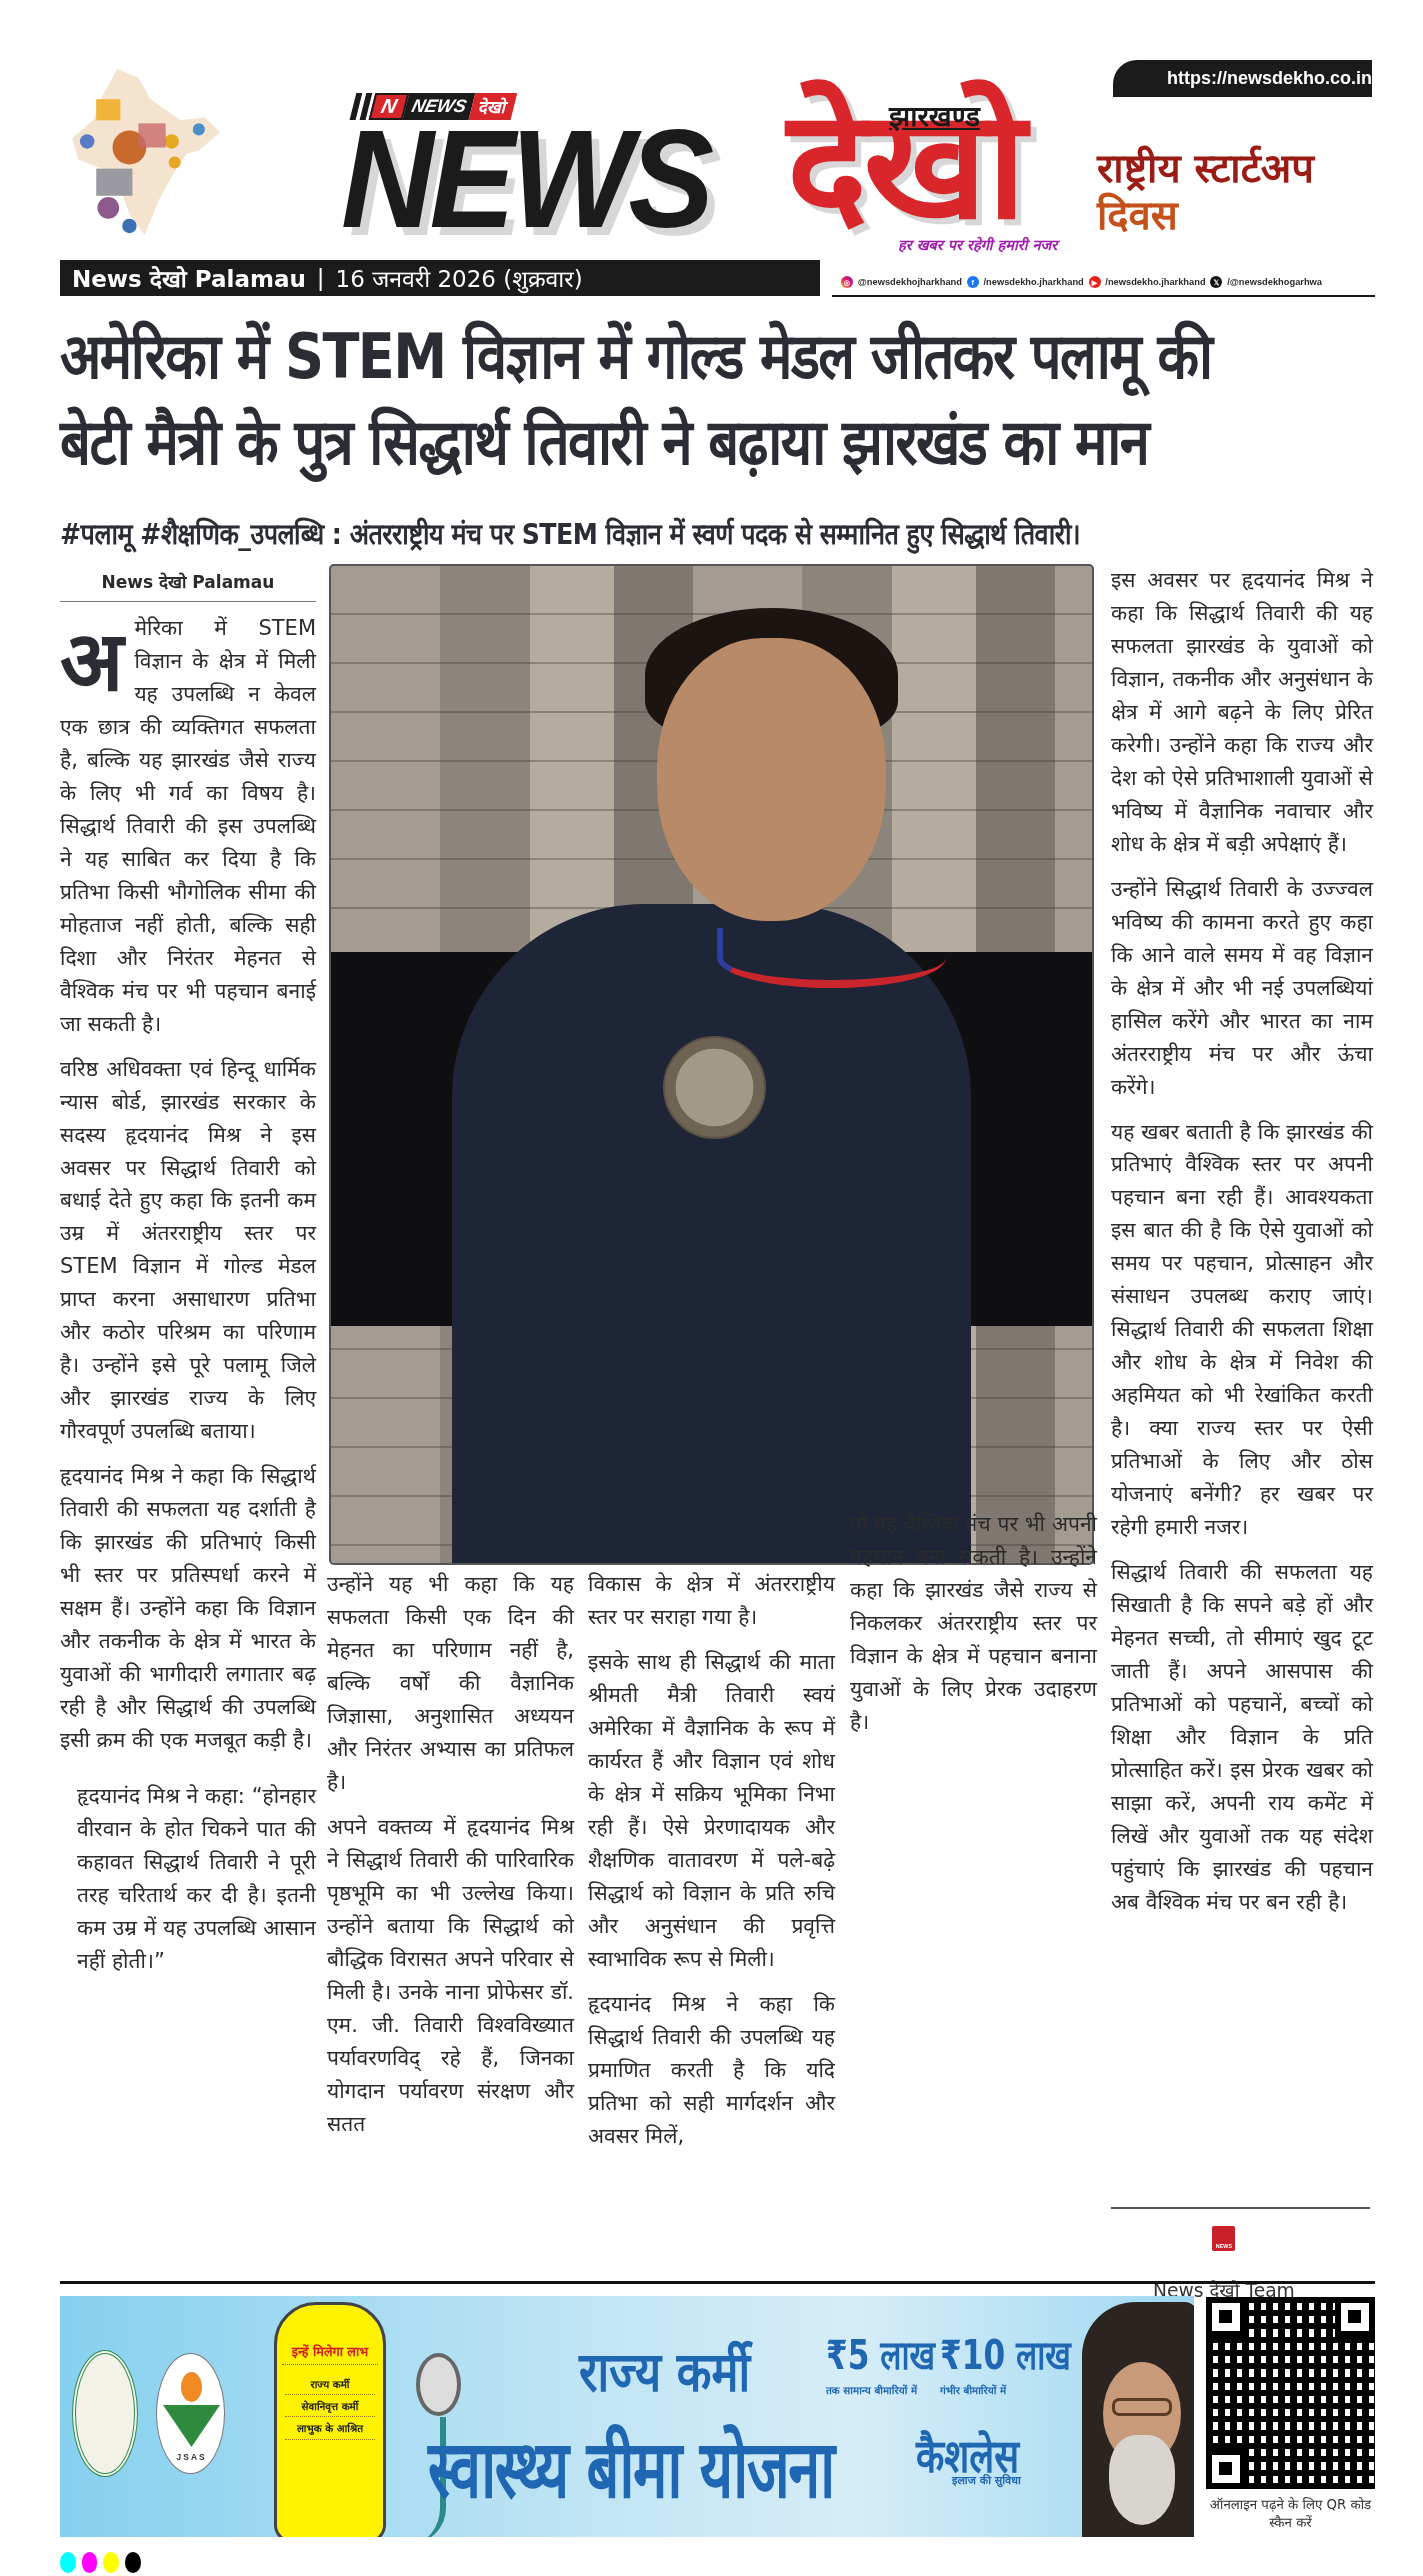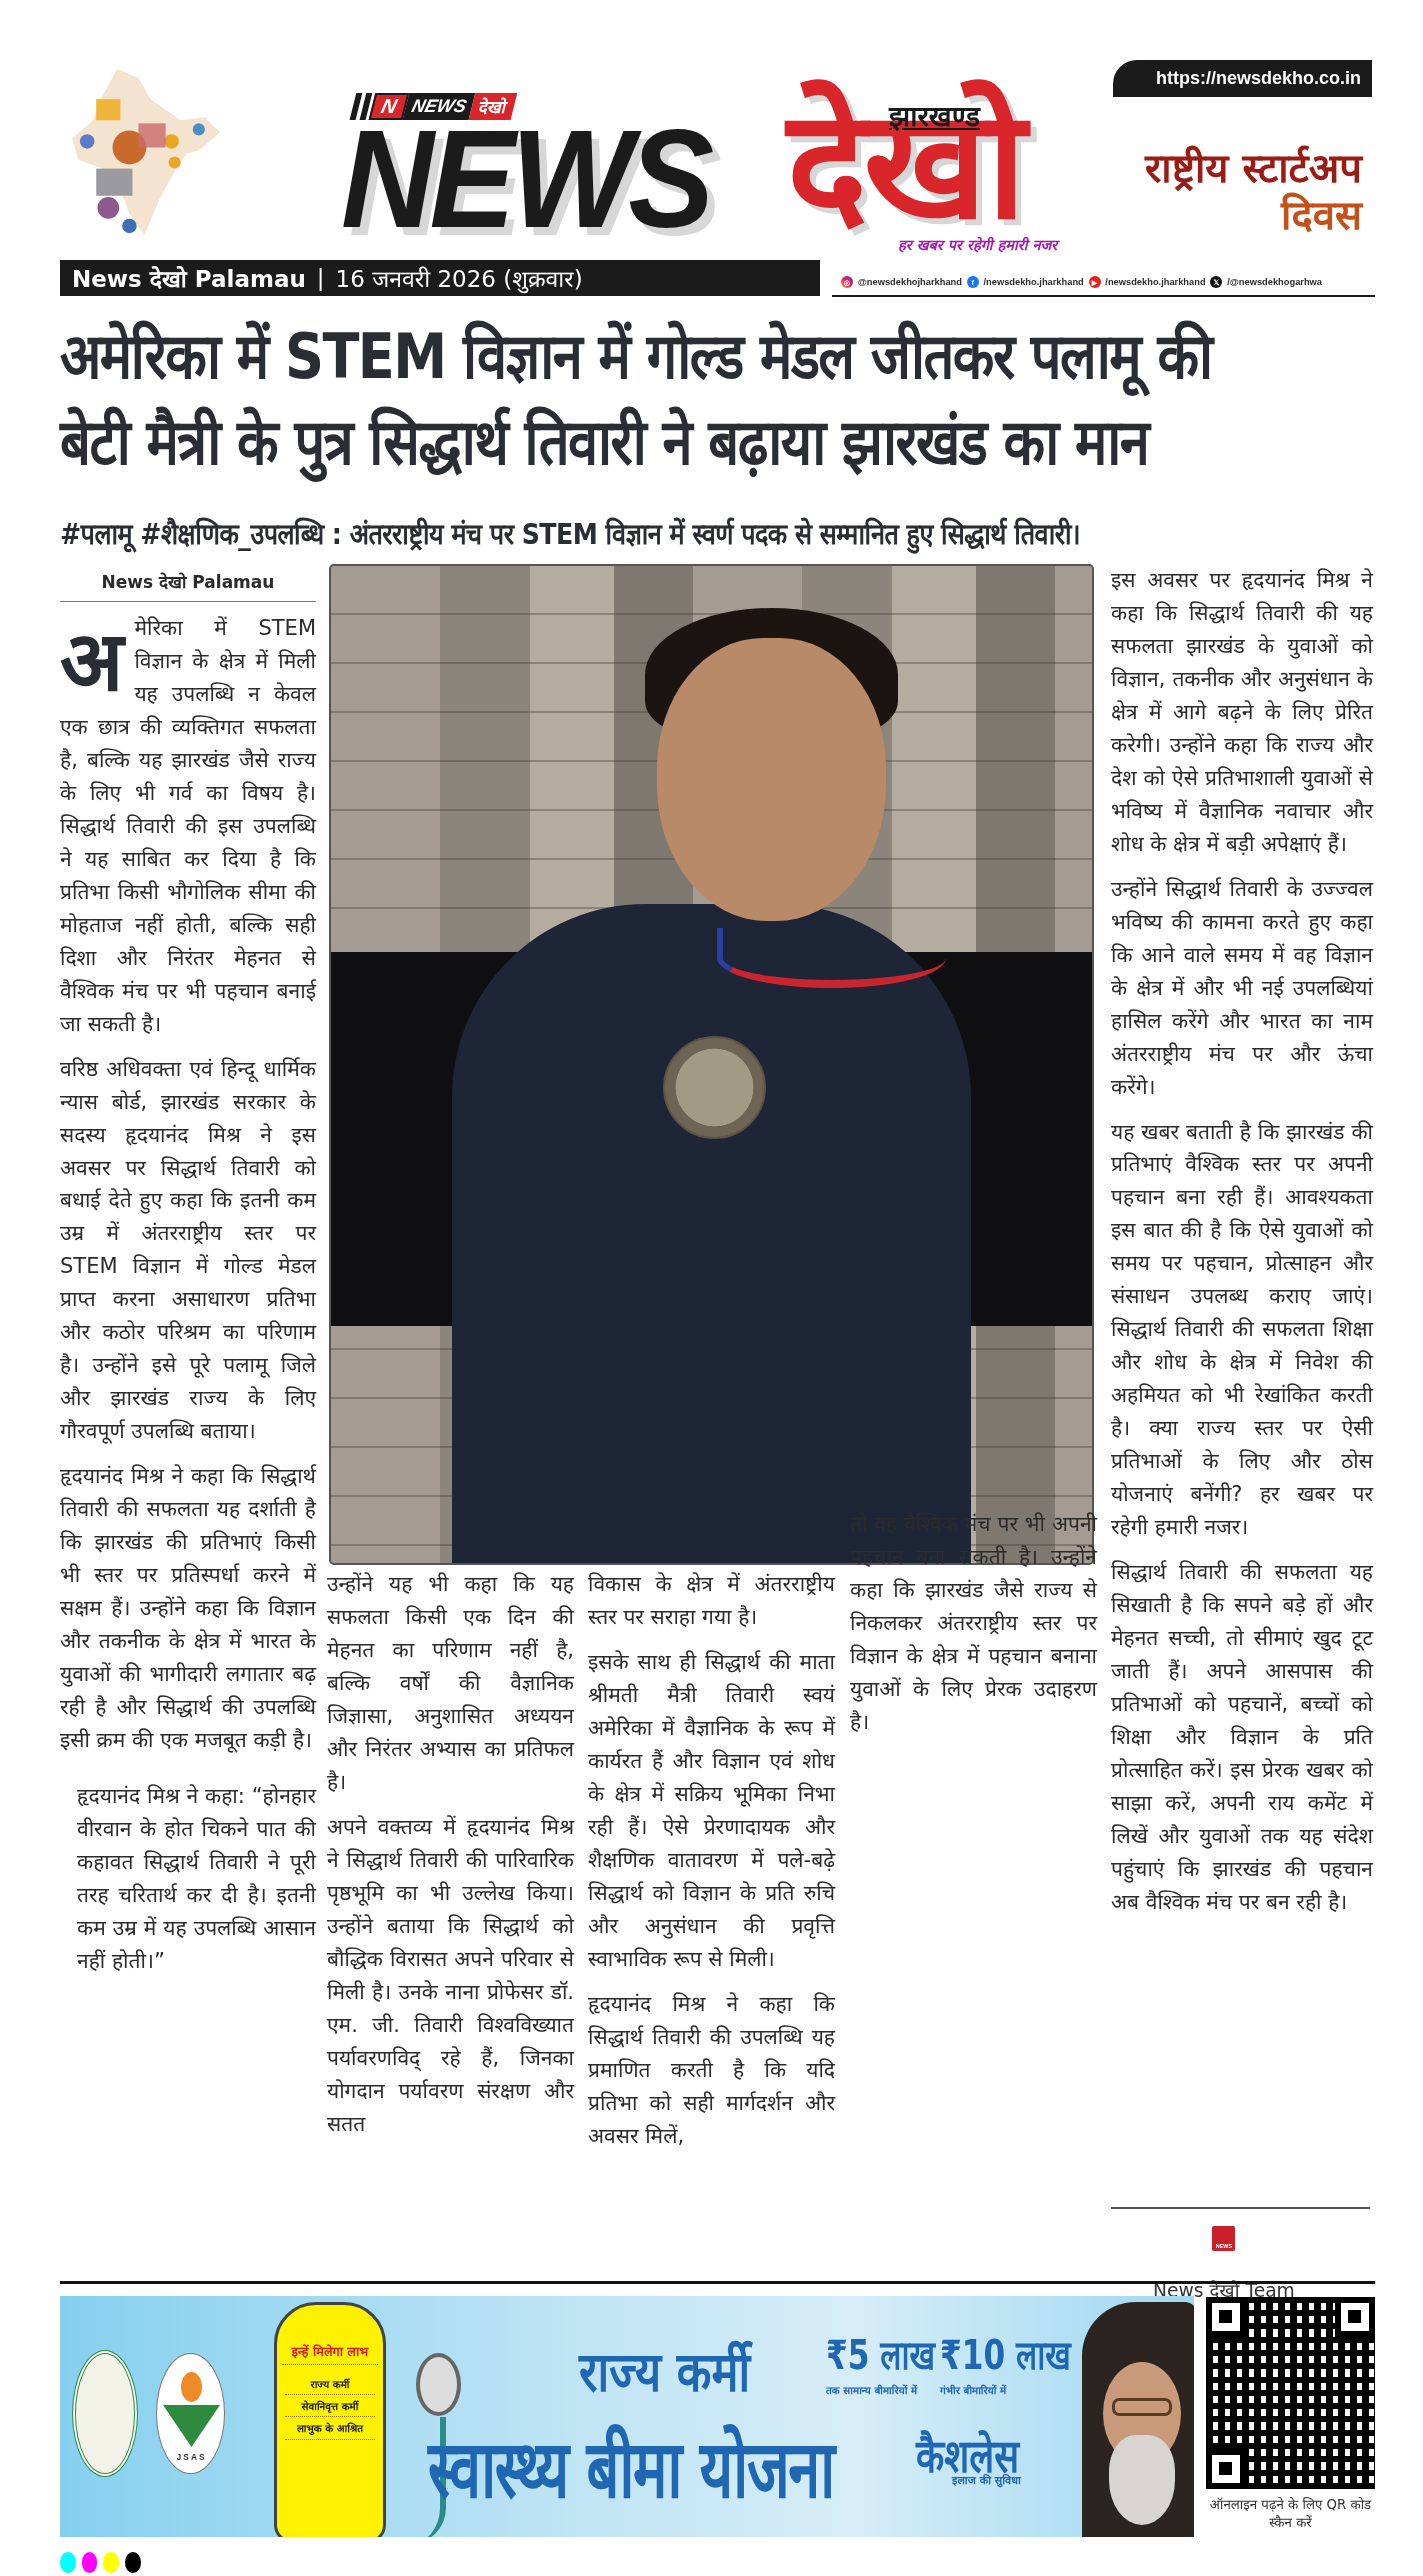--- a/index.html
+++ b/index.html
@@ -4,37 +4,37 @@
 <style>
   * { box-sizing: border-box; margin: 0; padding: 0; }
   html, body { width: 1423px; height: 2576px; background: #ffffff; overflow: hidden; }
   body { position: relative; font-family: "DejaVu Sans", sans-serif; color: #2b2b2b; }
 
   
   .masthead { position: absolute; left: 0; top: 0; width: 1423px; height: 301px; }
   .map-logo { position: absolute; left: 60px; top: 63px; width: 169px; height: 175px; }
   .url-pill { position: absolute; left: 1113px; top: 60px; width: 259px; height: 37px;
     background: #1b1b1b; color: #fff; border-radius: 24px 0 0 0;
-    font: bold 18px "Liberation Sans", sans-serif; display: flex; align-items: center; justify-content: flex-end; padding-right: 11px; }
+    font: bold 18px "Liberation Sans", sans-serif; display: flex; align-items: center; justify-content: flex-end; }
   .brand-small { position: absolute; left: 353px; top: 93px; height: 26.5px; display: flex; align-items: center; transform: skewX(-14deg); }
   .brand-small .stripe { width: 6px; height: 26.5px; background: #1b1b1b; margin-right: 3.6px; }
   .brand-small .nbox { width: 34px; height: 26.5px; background: #d8262b; border: 2.4px solid #1b1b1b; color: #fff;
     font: bold italic 20.5px "Liberation Sans", sans-serif; display: flex; align-items: center; justify-content: center; }
   .brand-small .news { height: 26.5px; background: #1b1b1b; color: #fff; padding: 0 6px;
     font: bold italic 18px "Liberation Sans", sans-serif; display: flex; align-items: center; }
   .brand-small .dekho { height: 26.5px; background: #d8262b; color: #fff; padding: 0 7.2px;
     font: bold 17px "DejaVu Sans", sans-serif; display: flex; align-items: center; }
   .brand-big { position: absolute; left: 341px; top: 109px; font: bold italic 140px/1 "Liberation Sans", sans-serif;
     color: #1b1b1b; letter-spacing: -4.8px; transform: scaleX(0.92); transform-origin: left top;
     text-shadow: 8.4px 8.4px 0 #d7d7d7; }
   .brand-dekho { position: absolute; left: 787px; top: 90px; font: bold 151px/1 "DejaVu Sans", sans-serif; color: #d8262b;
     text-shadow: 6px 6px 0 #d7d7d7; letter-spacing: -3.6px; }
   .brand-jharkhand { position: absolute; left: 889px; top: 96px; font: bold 28px "DejaVu Sans", sans-serif; color: #1b1b1b; text-decoration: underline; }
   .brand-tagline { position: absolute; left: 898px; top: 234px; font: italic bold 14.5px "DejaVu Sans", sans-serif; color: #a21caf; }
-  .startup-day { position: absolute; left: 1097px; top: 145px; width: 265px; text-align: right;
+  .startup-day { position: absolute; left: 1097px; top: 145px; width: 265px; text-align: left;
     font: bold 40px/1.18 "DejaVu Sans", sans-serif; color: #9b1c14; }
   .startup-day .l2 { color: #c4501a; }
   .date-bar { position: absolute; left: 60px; top: 260px; width: 760px; height: 36px; background: #1b1b1b;
     color: #fff; font: 23px "DejaVu Sans", sans-serif; display: flex; align-items: center; padding-left: 12px; }
   .date-bar .sep { margin: 0 11px; font-weight: normal; }
   .date-bar .dbold { font-weight: bold; }
   .social-row { position: absolute; left: 841px; top: 276px; display: flex; align-items: center; gap: 4.8px;
     font: bold 9.3px "Liberation Sans", sans-serif; color: #2b2b2b; white-space: nowrap; }
   .social-row .ic { width: 12px; height: 12px; border-radius: 50%; display: inline-flex; align-items: center; justify-content: center;
     color: #fff; font-size: 7.2px; font-weight: bold; }

